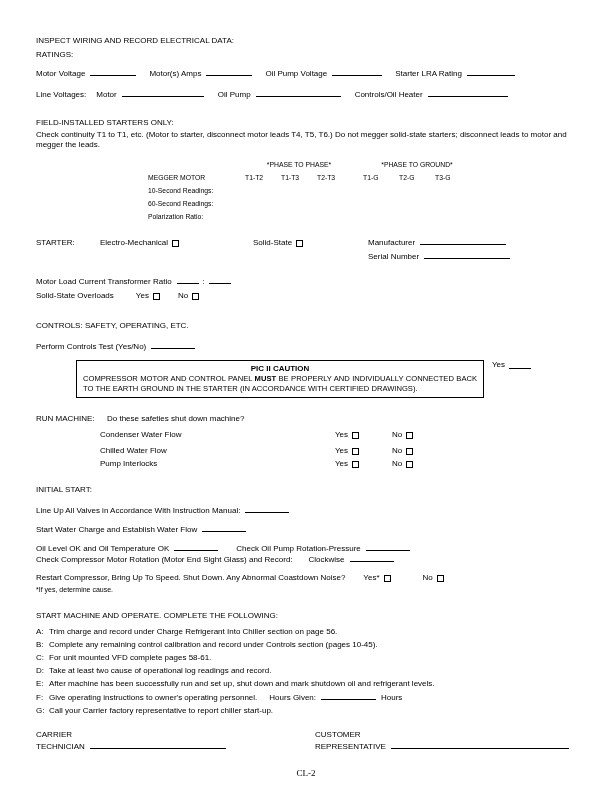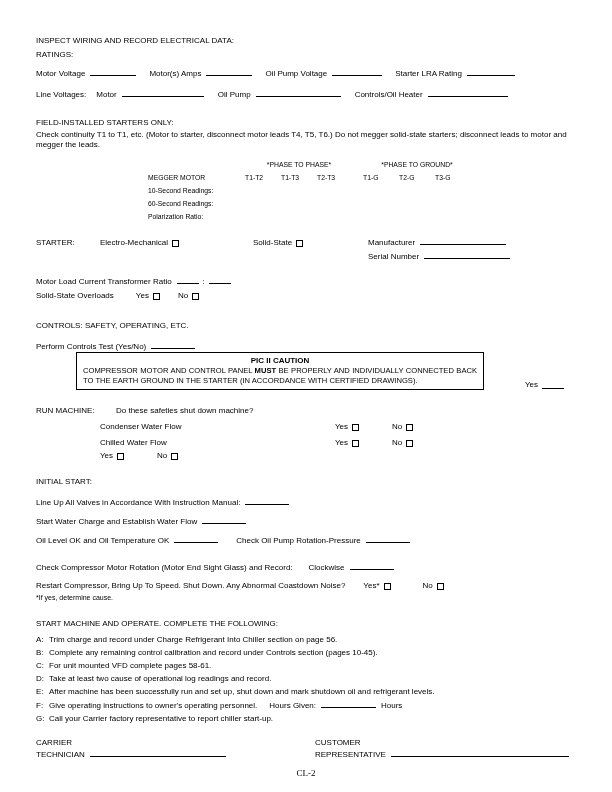--- a/index.html
+++ b/index.html
@@ -19,21 +19,21 @@
   .cb { display:inline-block; width:7px; height:7px; border:1px solid #000; margin-left:4px; flex-shrink:0; }
   .grp { display:inline-flex; align-items:center; }
   .para { max-width:540px; white-space:normal; }
   .fs7 { font-size:7px; }
   
   .megger { display:grid; grid-template-columns:97px 36px 36px 36px 10px 36px 36px 36px;
             margin-left:112px; margin-top:10px; font-size:6.8px; line-height:9px; row-gap:4px; }
   .mg-group { text-align:center; }
   .mg-col { text-align:left; }
   
-  .caution-row { display:flex; align-items:flex-end; margin-left:40px; margin-top:0;gap:33px; }
+  .caution-row { display:flex; align-items:flex-start; margin-left:40px; margin-top:8px; }
   .caution-box { border:1px solid #000; width:408px; padding:2px 6px 4px 6px; }
   .caution-title { text-align:center; font-weight:bold; font-size:8px; line-height:11px; }
   .caution-body { text-align:justify; font-size:7.6px; line-height:9.5px; white-space:normal; }
   .footer { position:absolute; bottom:14px; left:0; width:100%; text-align:center;
             font-family:"Liberation Serif", serif; font-size:9px; }
   b { font-weight:bold; }
 </style>
 </head>
 <body>
 
@@ -138,21 +138,21 @@
         <span>COMPRESSOR MOTOR AND CONTROL PANEL </span><b>MUST</b><span> BE PROPERLY AND INDIVIDUALLY CONNECTED BACK TO THE EARTH GROUND IN THE STARTER (IN ACCORDANCE WITH CERTIFIED DRAWINGS).</span>
       </div>
     </div>
     <span class="grp" style="margin-left:8px">
       <span>Yes</span>
       <span class="bl" style="width:22px;margin-left:4px"></span>
     </span>
   </div>
 
   <div class="line" style="margin-top:16px">
-    <span style="width:80px;flex-shrink:0">RUN MACHINE:</span>
+    <span style="width:71px;flex-shrink:0">RUN MACHINE:</span>
     <span>Do these safeties shut down machine?</span>
   </div>
   <div class="line" style="margin-top:6px;margin-left:64px">
     <span style="width:235px;flex-shrink:0">Condenser Water Flow</span>
     <span class="grp" style="width:57px">
       <span>Yes</span>
       <span class="cb"></span>
     </span>
     <span class="grp">
       <span>No</span>
@@ -164,20 +164,21 @@
     <span class="grp" style="width:57px">
       <span>Yes</span>
       <span class="cb"></span>
     </span>
     <span class="grp">
       <span>No</span>
       <span class="cb"></span>
     </span>
   </div>
   <div class="line" style="margin-top:3px;margin-left:64px">
+    <span style="width:235px;flex-shrink:0">Pump Interlocks</span>
     <span class="grp" style="width:57px">
       <span>Yes</span>
       <span class="cb"></span>
     </span>
     <span class="grp">
       <span>No</span>
       <span class="cb"></span>
     </span>
   </div>
 
@@ -189,21 +190,21 @@
   <div class="line" style="margin-top:8px">
     <span>Start Water Charge and Establish Water Flow</span>
     <span class="bl" style="width:44px;margin-left:5px"></span>
   </div>
   <div class="line" style="margin-top:8px">
     <span>Oil Level OK and Oil Temperature OK</span>
     <span class="bl" style="width:44px;margin-left:5px"></span>
     <span style="margin-left:18px">Check Oil Pump Rotation-Pressure</span>
     <span class="bl" style="width:44px;margin-left:5px"></span>
   </div>
-  <div class="line" style="margin-top:16px">
+  <div class="line" style="margin-top:0">
     <span>Check Compressor Motor Rotation (Motor End Sight Glass) and Record:</span>
     <span style="margin-left:16px">Clockwise</span>
     <span class="bl" style="width:44px;margin-left:5px"></span>
   </div>
   <div class="line" style="margin-top:8px">
     <span>Restart Compressor, Bring Up To Speed. Shut Down. Any Abnormal Coastdown Noise?</span>
     <span class="grp" style="margin-left:18px">
       <span>Yes*</span>
       <span class="cb"></span>
     </span>

